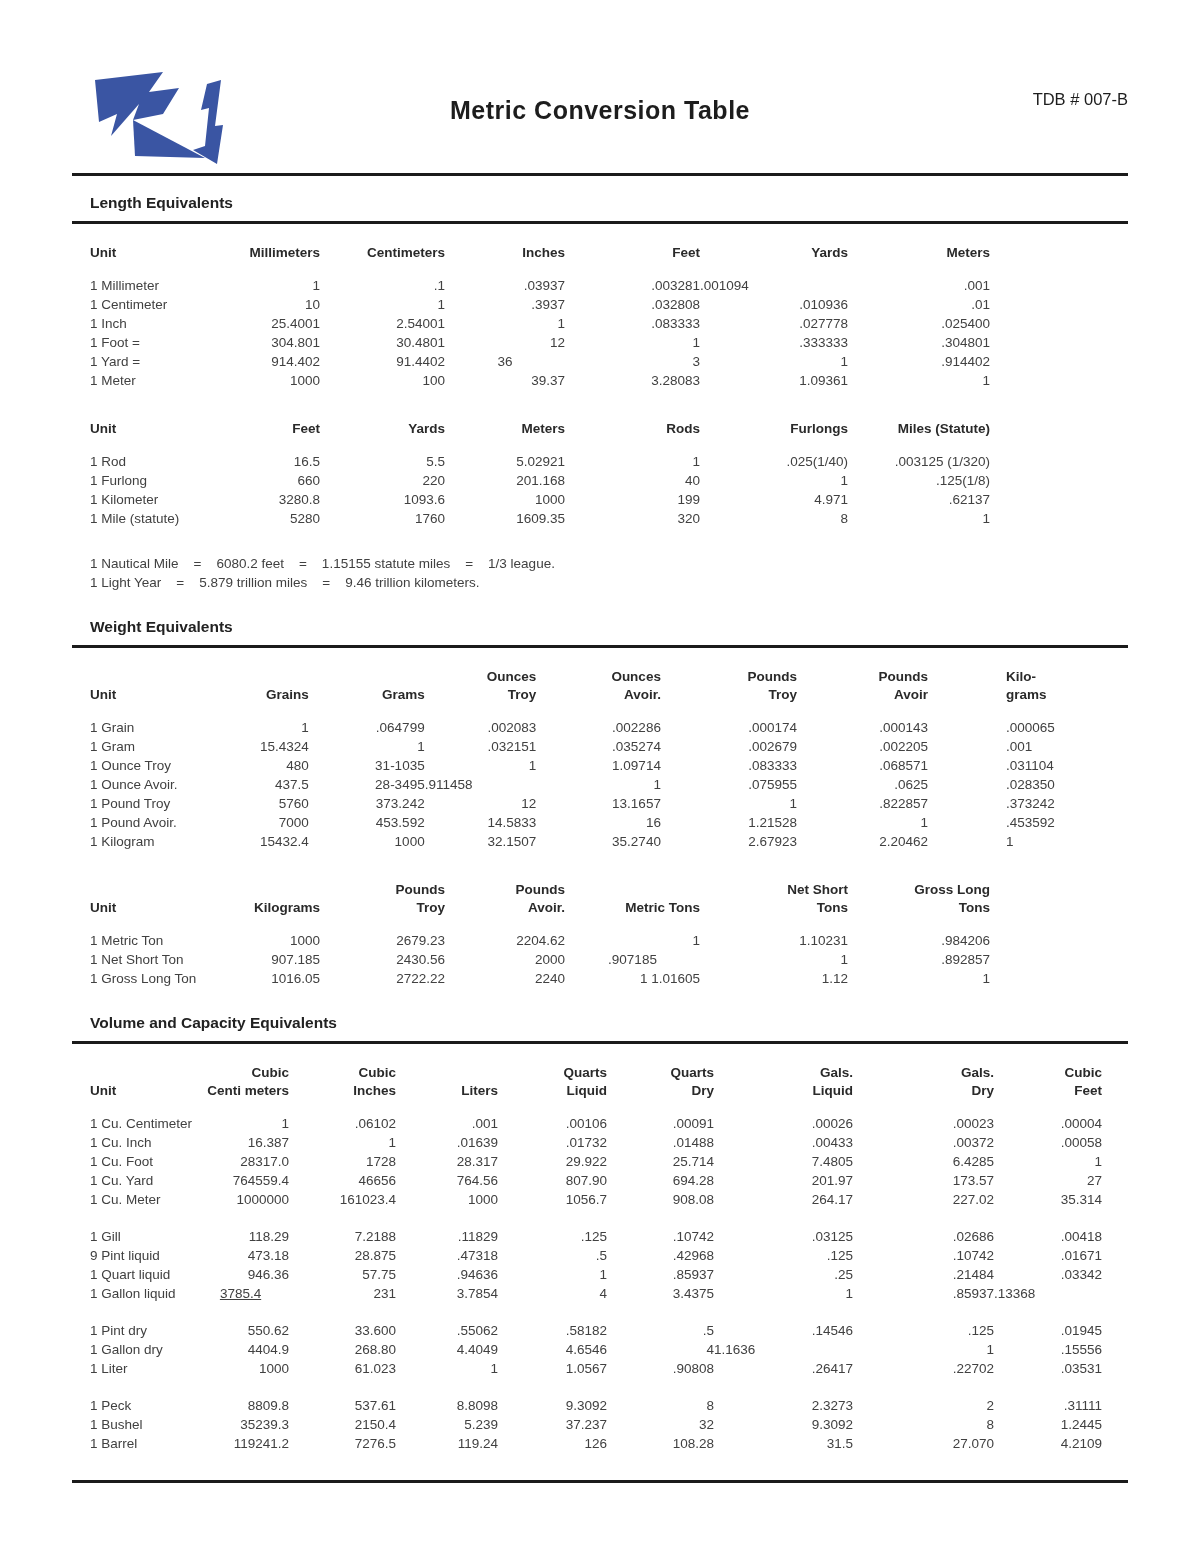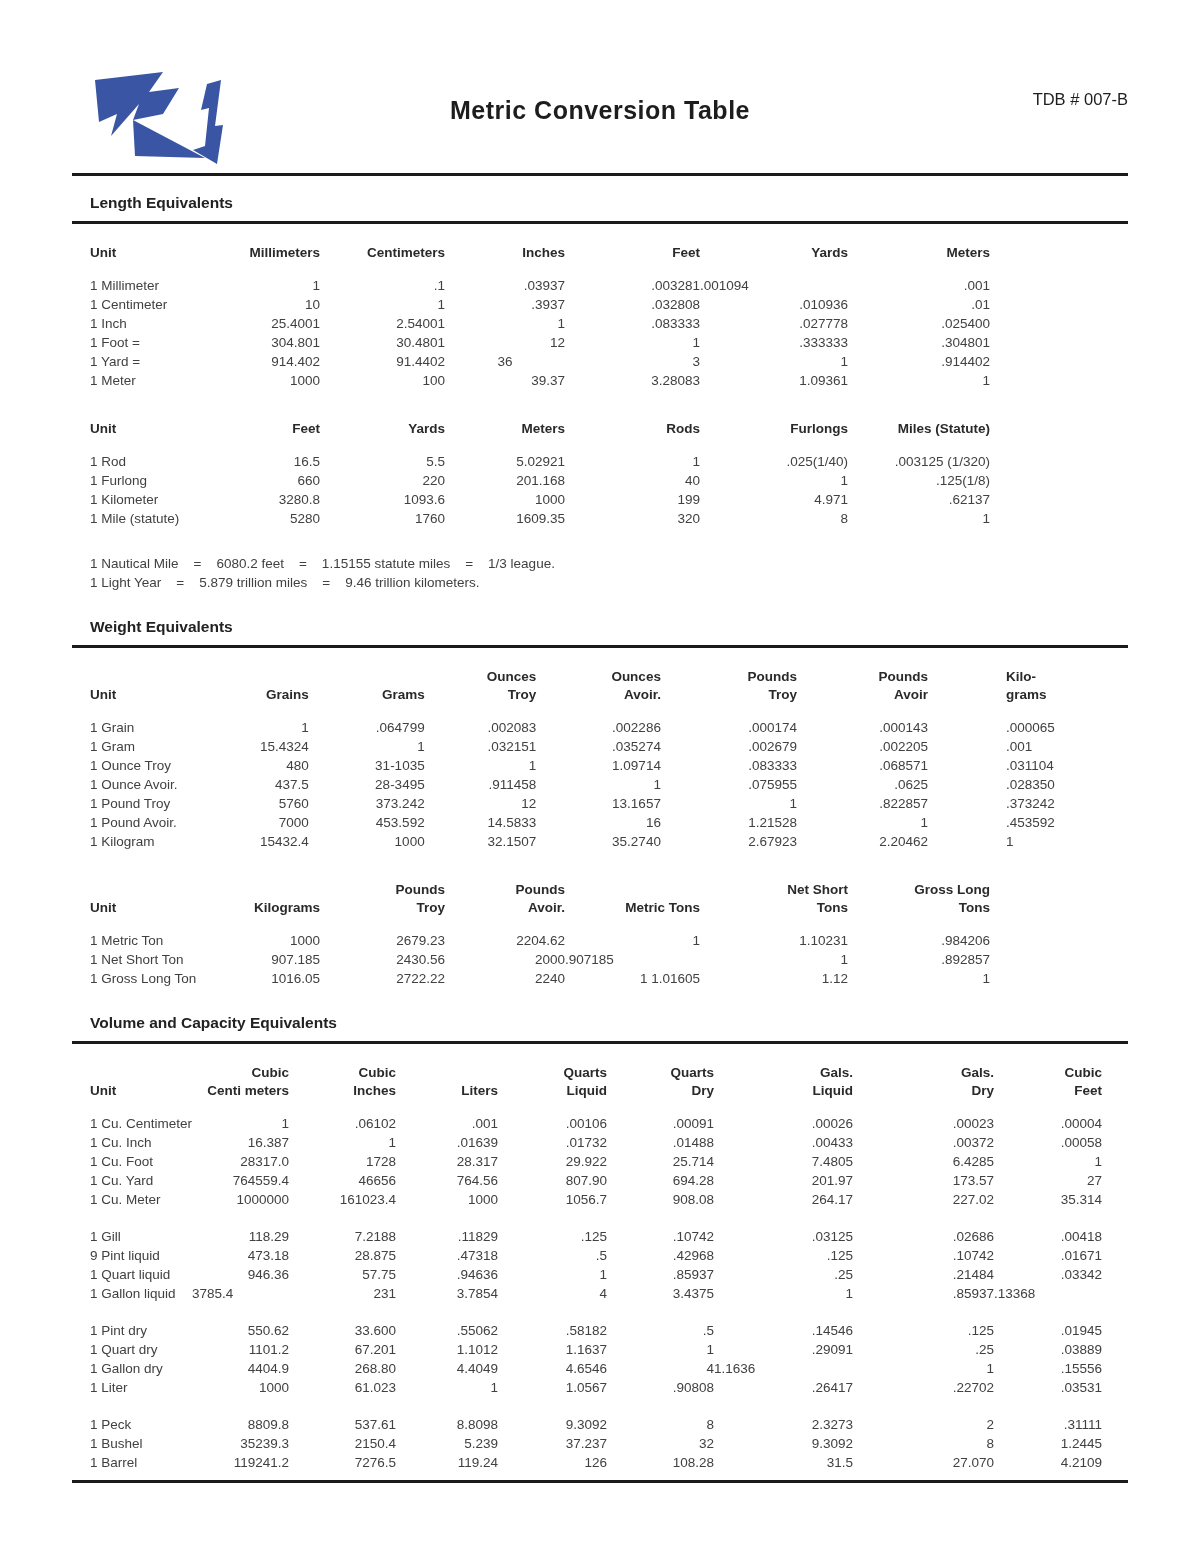--- a/index.html
+++ b/index.html
@@ -256,21 +256,21 @@
               <td style="text-align: right;">1</td>
               <td style="text-align: right;">1.09714</td>
               <td style="text-align: right;">.083333</td>
               <td style="text-align: right;">.068571</td>
               <td style="text-align: left; padding-left: 78px;">.031104</td>
             </tr>
             <tr>
               <td style="text-align: left;">1 Ounce Avoir.</td>
               <td style="text-align: right;">437.5</td>
               <td style="text-align: right;">28-3495</td>
-              <td style="text-align: right;">.911458</td>
+              <td style="text-align: left;">.911458</td>
               <td style="text-align: right;">1</td>
               <td style="text-align: right;">.075955</td>
               <td style="text-align: right;">.0625</td>
               <td style="text-align: left; padding-left: 78px;">.028350</td>
             </tr>
             <tr>
               <td style="text-align: left;">1 Pound Troy</td>
               <td style="text-align: right;">5760</td>
               <td style="text-align: right;">373.242</td>
               <td style="text-align: right;">12</td>
@@ -334,21 +334,21 @@
               <td style="text-align: right;">2204.62</td>
               <td style="text-align: right;">1</td>
               <td style="text-align: right;">1.10231</td>
               <td style="text-align: right;">.984206</td>
             </tr>
             <tr>
               <td style="text-align: left;">1 Net Short Ton</td>
               <td style="text-align: right;">907.185</td>
               <td style="text-align: right;">2430.56</td>
               <td style="text-align: right;">2000</td>
-              <td style="text-align: left;">.907185</td>
+              <td style="text-align: center;">.907185</td>
               <td style="text-align: right;">1</td>
               <td style="text-align: right;">.892857</td>
             </tr>
             <tr>
               <td style="text-align: left;">1 Gross Long Ton</td>
               <td style="text-align: right;">1016.05</td>
               <td style="text-align: right;">2722.22</td>
               <td style="text-align: right;">2240</td>
               <td style="text-align: right;">1 1.01605</td>
               <td style="text-align: right;">1.12</td>
@@ -479,21 +479,21 @@
               <td style="text-align: right;">57.75</td>
               <td style="text-align: right;">.94636</td>
               <td style="text-align: right;">1</td>
               <td style="text-align: right;">.85937</td>
               <td style="text-align: right;">.25</td>
               <td style="text-align: right;">.21484</td>
               <td style="text-align: right;">.03342</td>
             </tr>
             <tr>
               <td style="text-align: left;">1 Gallon liquid</td>
-              <td style="text-align: left;">3785.4</td>
+              <td style="text-align: center; text-decoration: underline;">3785.4</td>
               <td style="text-align: right;">231</td>
               <td style="text-align: right;">3.7854</td>
               <td style="text-align: right;">4</td>
               <td style="text-align: right;">3.4375</td>
               <td style="text-align: right;">1</td>
               <td style="text-align: right;">.85937</td>
               <td style="">.13368</td>
             </tr>
             <tr class="gap">
               <td colspan="9"></td>
@@ -503,31 +503,20 @@
               <td style="text-align: right;">550.62</td>
               <td style="text-align: right;">33.600</td>
               <td style="text-align: right;">.55062</td>
               <td style="text-align: right;">.58182</td>
               <td style="text-align: right;">.5</td>
               <td style="text-align: right;">.14546</td>
               <td style="text-align: right;">.125</td>
               <td style="text-align: right;">.01945</td>
             </tr>
             <tr>
-              <td style="text-align: left;">1 Quart dry</td>
-              <td style="text-align: right;">1101.2</td>
-              <td style="text-align: right;">67.201</td>
-              <td style="text-align: right;">1.1012</td>
-              <td style="text-align: right;">1.1637</td>
-              <td style="text-align: right;">1</td>
-              <td style="text-align: right;">.29091</td>
-              <td style="text-align: right;">.25</td>
-              <td style="text-align: right;">.03889</td>
-            </tr>
-            <tr>
               <td style="text-align: left;">1 Gallon dry</td>
               <td style="text-align: right;">4404.9</td>
               <td style="text-align: right;">268.80</td>
               <td style="text-align: right;">4.4049</td>
               <td style="text-align: right;">4.6546</td>
               <td style="text-align: right;">4</td>
               <td style="text-align: left;">1.1636</td>
               <td style="text-align: right;">1</td>
               <td style="text-align: right;">.15556</td>
             </tr>

